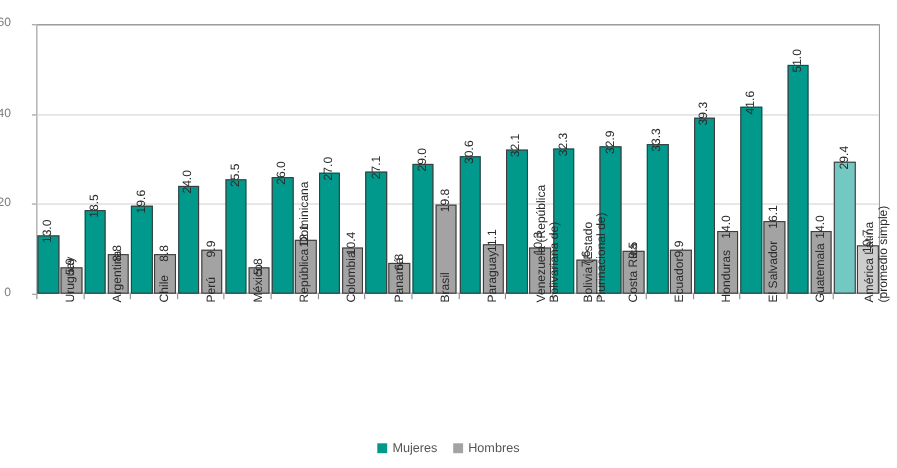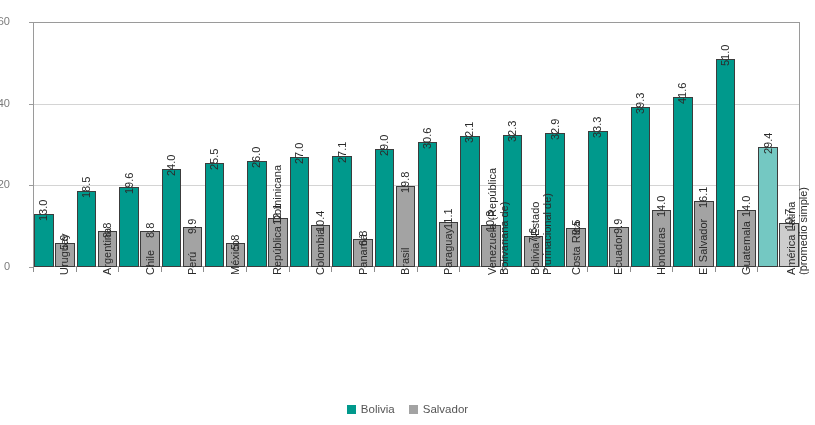--- a/index.html
+++ b/index.html
@@ -300,15 +300,15 @@
       </div>
       <div class="cat-label" style="left: 741.083px; top: 275px;">
         <span class="l2">Guatemala</span>
       </div>
       <div class="cat-label two-line" style="left: 785.694px; top: 275px;">
         <span class="l2">América Latina</span>
         <span class="l2">(promedio simple)</span>
       </div>
     </div>
 
-  <div class="legend" id="legend"><span class="legend-item"><span class="legend-swatch" style="background: rgb(0, 153, 140);"></span><span class="legend-text">Bolivia</span></span><span class="legend-item"><span class="legend-swatch" style="background: rgb(163, 163, 163);"></span><span class="legend-text">Salvador</span></span></div>
+  <div class="legend" id="legend"><span class="legend-item"><span class="legend-swatch" style="background: rgb(0, 153, 140);"></span><span class="legend-text">Mujeres</span></span><span class="legend-item"><span class="legend-swatch" style="background: rgb(163, 163, 163);"></span><span class="legend-text">Hombres</span></span></div>
 
 </div>
 
 </body></html>

